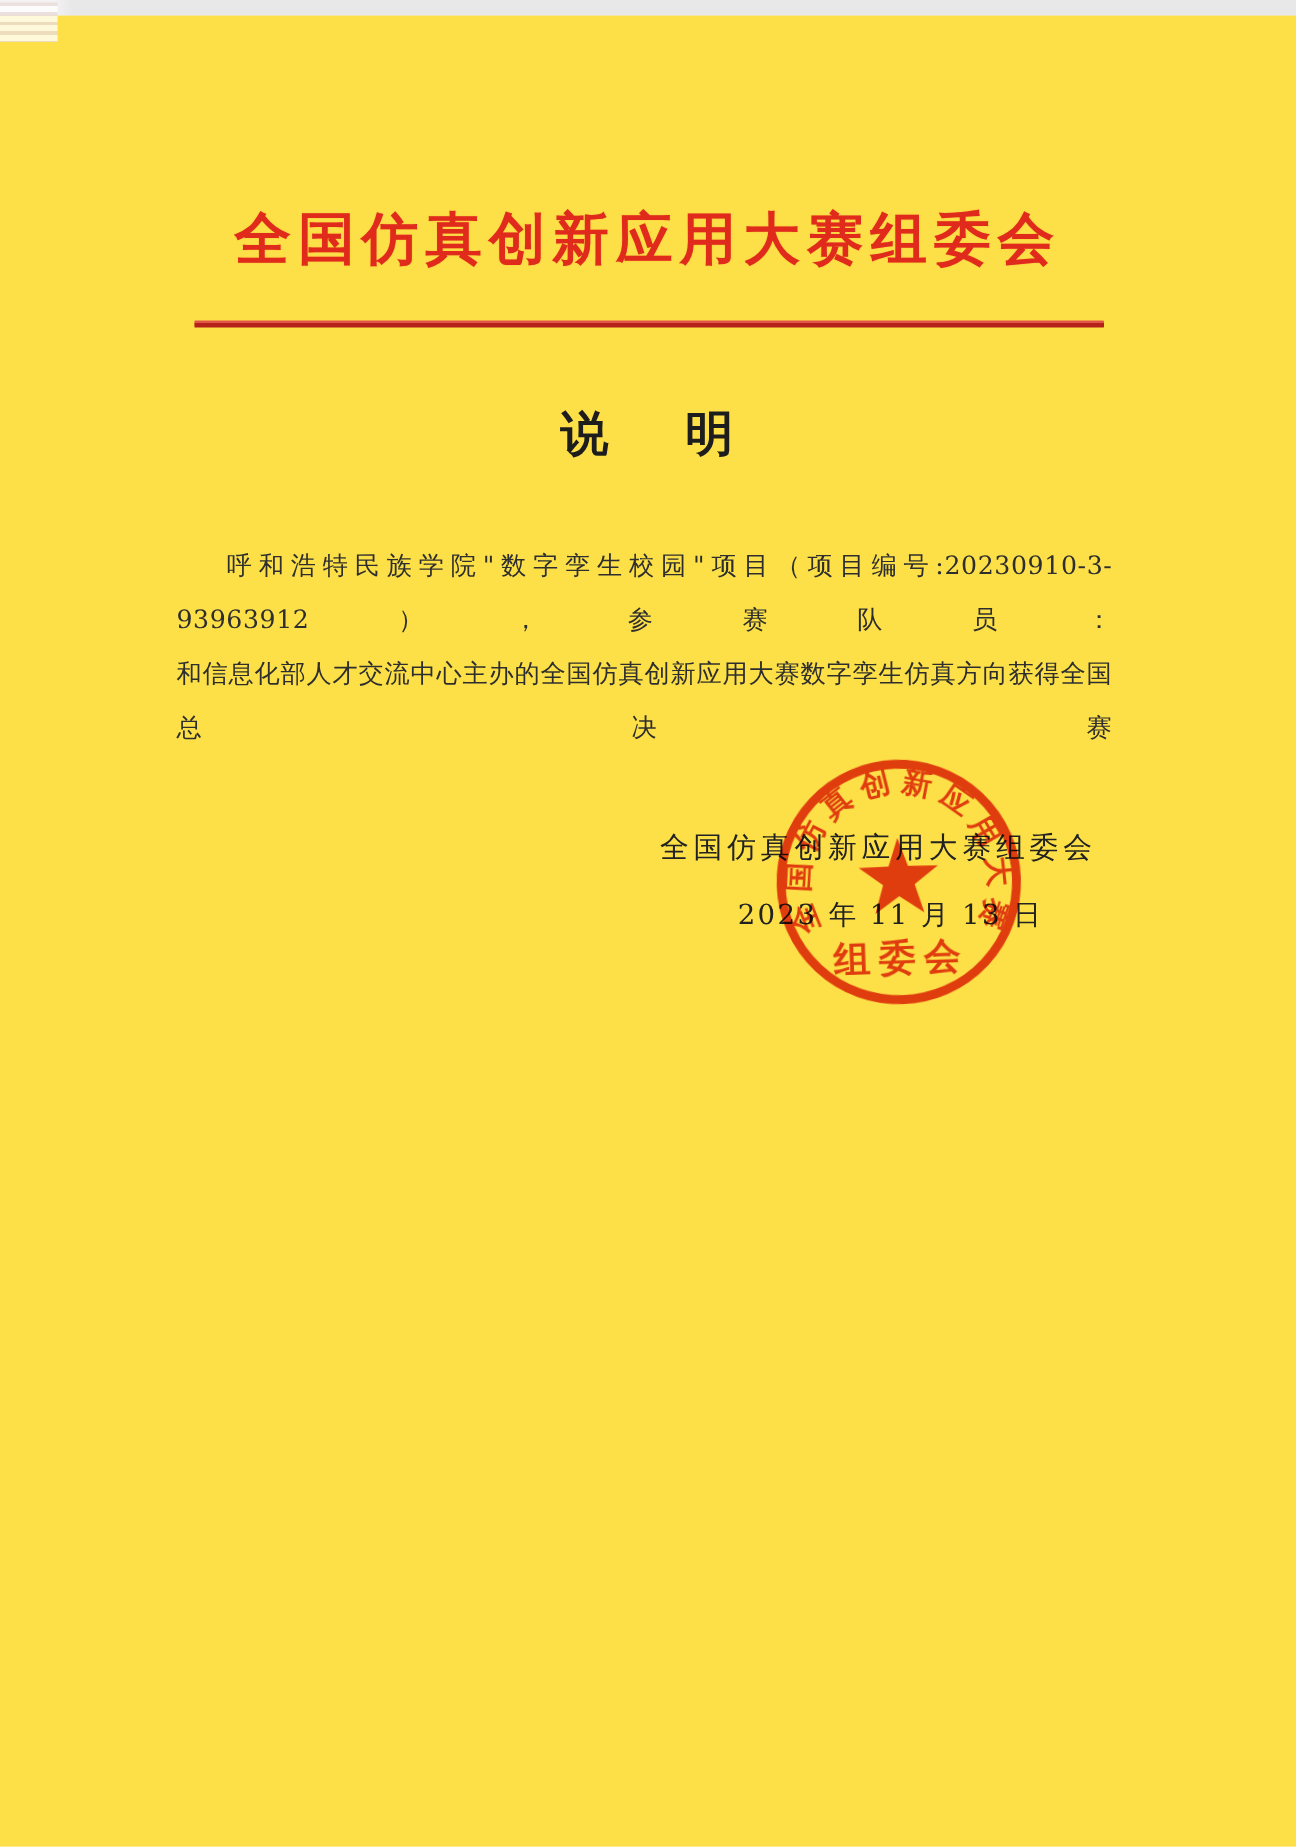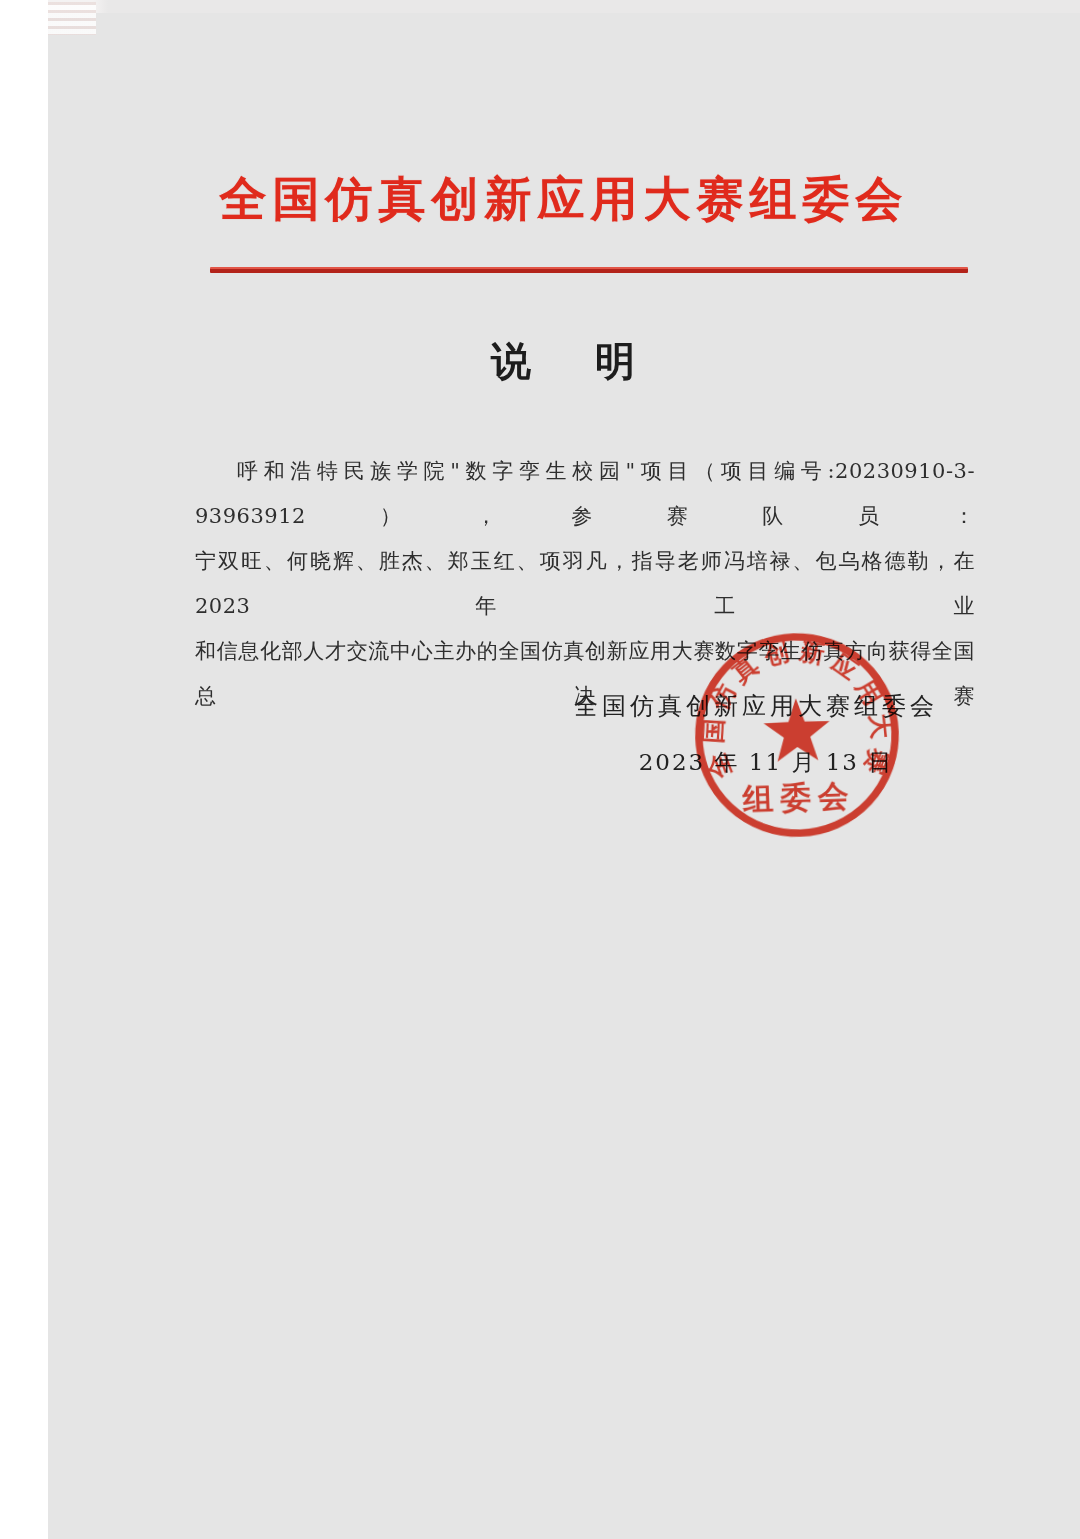--- a/index.html
+++ b/index.html
@@ -1,21 +1,21 @@
 <!DOCTYPE html>
 <html><head>
 <meta charset="utf-8">
 <style>
   html,body{margin:0;padding:0;}
   body{
     width:1080px;height:1539px;position:relative;overflow:hidden;
     background:#ffffff;
     font-family:"DejaVu Serif","Liberation Serif",serif;
   }
-  .page{position:absolute;inset:0;background:#e5e5e5;margin-left:48px;}
+  .page{position:absolute;inset:0;background:#fde047;}
   
   .scan-band{
     position:absolute;top:0;left:0;right:0;height:13px;
     background:linear-gradient(to right,#f4f2f2 0 45px,#e9e8e8 60px);
   }
   
   .scan-artifact{
     position:absolute;top:2px;left:0;width:48px;height:33px;
     background:repeating-linear-gradient(to bottom,#e9dcda 0 3px,#ffffff 3px 8px);
     opacity:.8;
@@ -78,21 +78,20 @@
 
   <div class="letterhead-rule"></div>
 
   <div class="doc-title">
     <span>说</span>
     <span>明</span>
   </div>
 
   <div class="body-block">
     <div class="body-line justify indent">呼和浩特民族学院"数字孪生校园"项目（项目编号:20230910-3-93963912），参赛队员：</div>
-    <div class="body-line justify">宁双旺、何晓辉、胜杰、郑玉红、项羽凡，指导老师冯培禄、包乌格德勒，在 2023 年工业</div>
     <div class="body-line justify">和信息化部人才交流中心主办的全国仿真创新应用大赛数字孪生仿真方向获得全国总决赛</div>
   </div>
 
   <div class="signature-line">全国仿真创新应用大赛组委会</div>
 
   <div class="date-line">2023 年 11 月 13 日</div>
 
   <svg class="seal" viewBox="0 0 220 220">
     <defs>
       <path id="ringTextPath" d="M 47.7,153.6 A 76,76 0 1 1 172.3,153.6" fill="none"></path>

